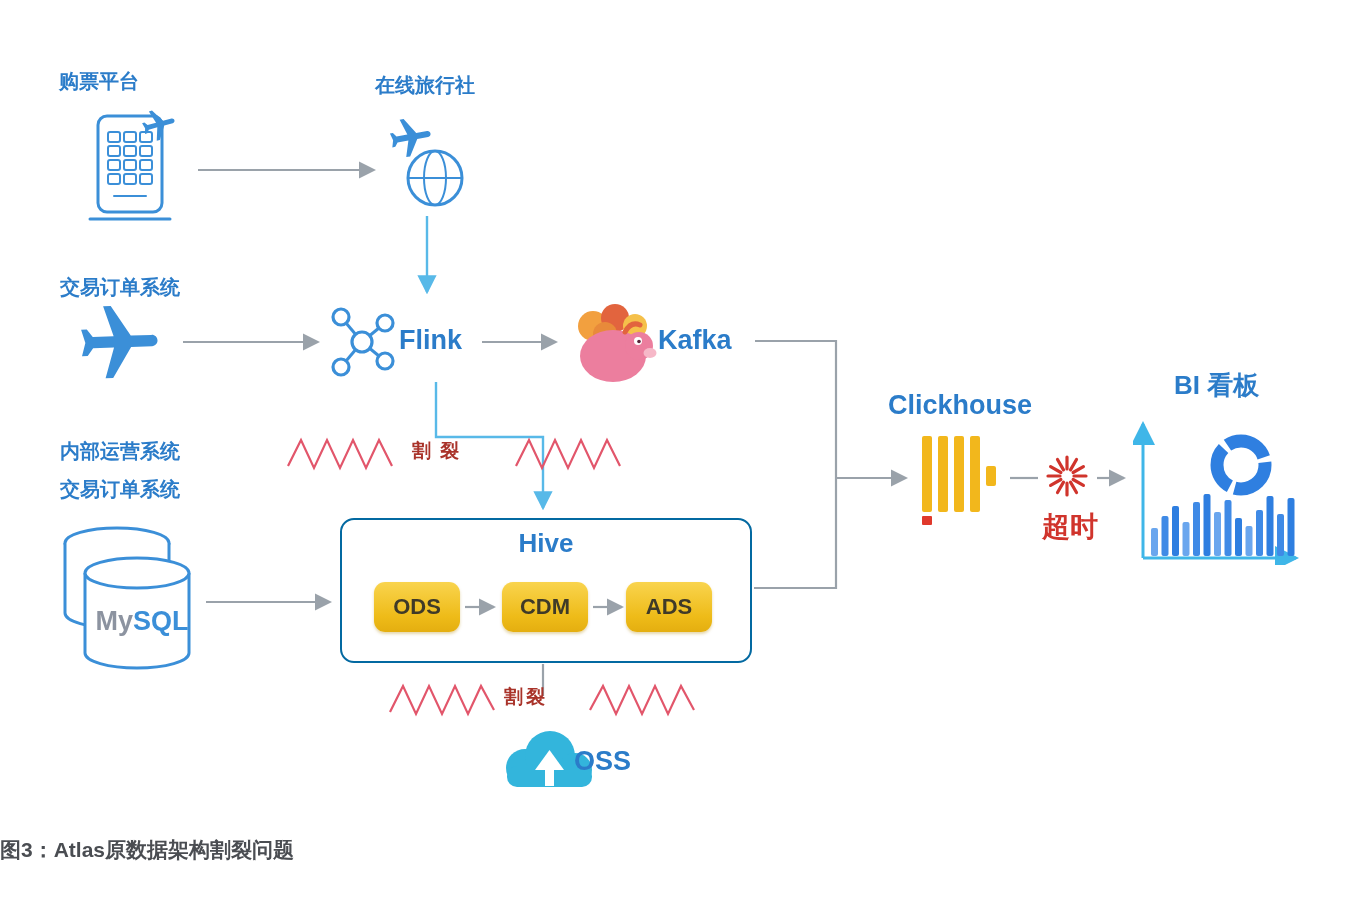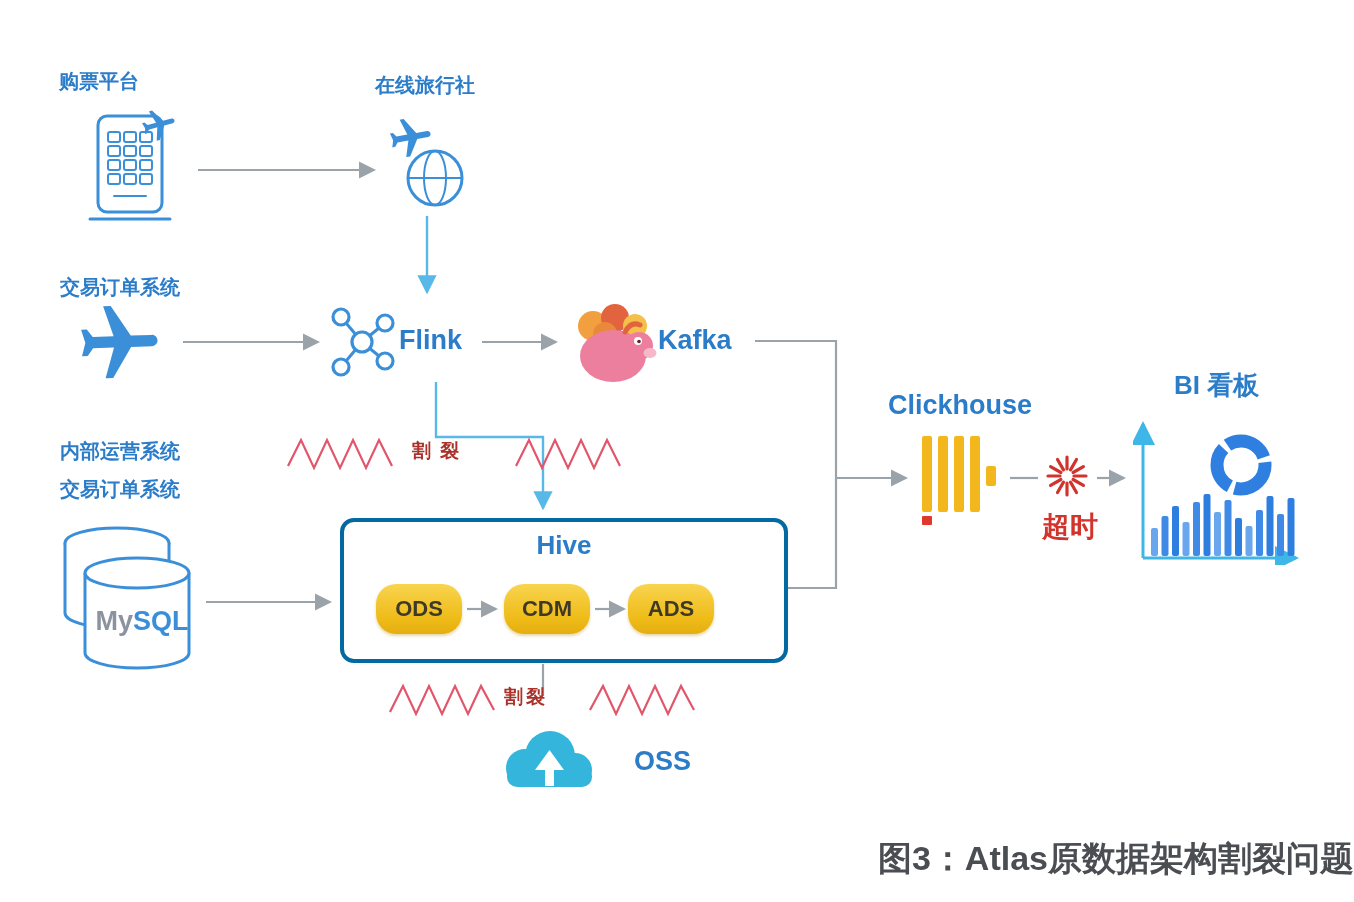--- a/index.html
+++ b/index.html
@@ -13,28 +13,28 @@
   .abs{position:absolute}
   .layer{position:absolute;left:0;top:0;width:1354px;height:902px}
   .zh-label{font-size:20px;font-weight:700;color:var(--c-accent);white-space:nowrap}
   .en-label{font-size:27px;font-weight:700;color:var(--c-accent);white-space:nowrap}
   .fracture{font-size:19px;font-weight:700;color:var(--c-darkred);letter-spacing:9px;white-space:nowrap}
   .fracture.tight{letter-spacing:3px}
   .timeout-label{font-size:28px;font-weight:700;color:var(--c-red);white-space:nowrap}
   .mysql-text{font-size:27px;font-weight:700;width:114px;text-align:center;white-space:nowrap}
   .mysql-text .my{color:var(--c-mysqlgray)}
   .mysql-text .sql{color:var(--c-icon)}
-  .hive-box{left:340px;top:518px;width:448px;height:145px;border:4px solid #0369a1;border-radius:14px;background:#fff}
+  .hive-box{left:340px;top:518px;width:412px;height:145px;border:2px solid #0369a1;border-radius:14px;background:#fff}
   .hive-title{position:absolute;top:8px;left:0;width:100%;text-align:center;font-size:26px;font-weight:700;color:var(--c-accent)}
-  .chip{position:absolute;top:62px;width:86px;height:50px;border-radius:20px;
+  .chip{position:absolute;top:62px;width:86px;height:50px;border-radius:11px;
         background:linear-gradient(180deg,#f9d44e 0%,#eebb18 70%,#e4ae10 100%);
         color:var(--c-chiptext);font-size:22px;font-weight:700;
         display:flex;align-items:center;justify-content:center;
         box-shadow:0 2px 3px rgba(180,140,20,.35)}
-  .caption{left:0;top:836px;width:100%;text-align:right;font-size:34px;font-weight:600;color:var(--c-caption)}
+  .caption{left:0;top:836px;width:100%;text-align:left;font-size:21px;font-weight:600;color:var(--c-caption)}
   .flowline{stroke:var(--c-line);stroke-width:2.2;fill:none}
   .flowblue{stroke:var(--c-flowblue);stroke-width:2.4;fill:none}
   .zig{stroke:var(--c-zigzag);stroke-width:2.2;fill:none}
   .stroke-icon{stroke:var(--c-icon);fill:none;stroke-width:3;stroke-linecap:round;stroke-linejoin:round}
   .thin{stroke-width:2}
   .fill-icon{fill:var(--c-icon)}
   .node-circle{fill:#fff;stroke:var(--c-icon);stroke-width:3.2}
   .kafka-line{stroke:var(--c-icon);stroke-width:3}
   .cyl{fill:#fff;stroke:var(--c-icon);stroke-width:3}
   .gold{fill:var(--c-gold)}
@@ -189,21 +189,21 @@
   <svg class="abs" style="left:495px;top:720px" width="105" height="80">
     <g fill="#33b5dc">
       <circle cx="30" cy="48" r="19"></circle>
       <circle cx="55" cy="36" r="25"></circle>
       <circle cx="80" cy="50" r="17"></circle>
       <rect x="12" y="46" width="85" height="21" rx="10"></rect>
     </g>
     <rect x="50" y="46" width="9" height="20" fill="#ffffff"></rect>
     <path d="M54.5,30 L40,50 H69 Z" fill="#ffffff"></path>
   </svg>
-  <div class="en-label abs" style="left:634px;top:746px">OSS</div>
+  <div class="en-label abs" style="left:574px;top:746px">OSS</div>
 
   <div class="en-label abs" style="left:888px;top:390px">Clickhouse</div>
   <svg class="abs" style="left:916px;top:430px" width="92" height="100">
     <g class="gold">
       <rect x="6" y="6" width="10" height="76" rx="2"></rect>
       <rect x="22" y="6" width="10" height="76" rx="2"></rect>
       <rect x="38" y="6" width="10" height="76" rx="2"></rect>
       <rect x="54" y="6" width="10" height="76" rx="2"></rect>
       <rect x="70" y="36" width="10" height="20" rx="2"></rect>
     </g>

